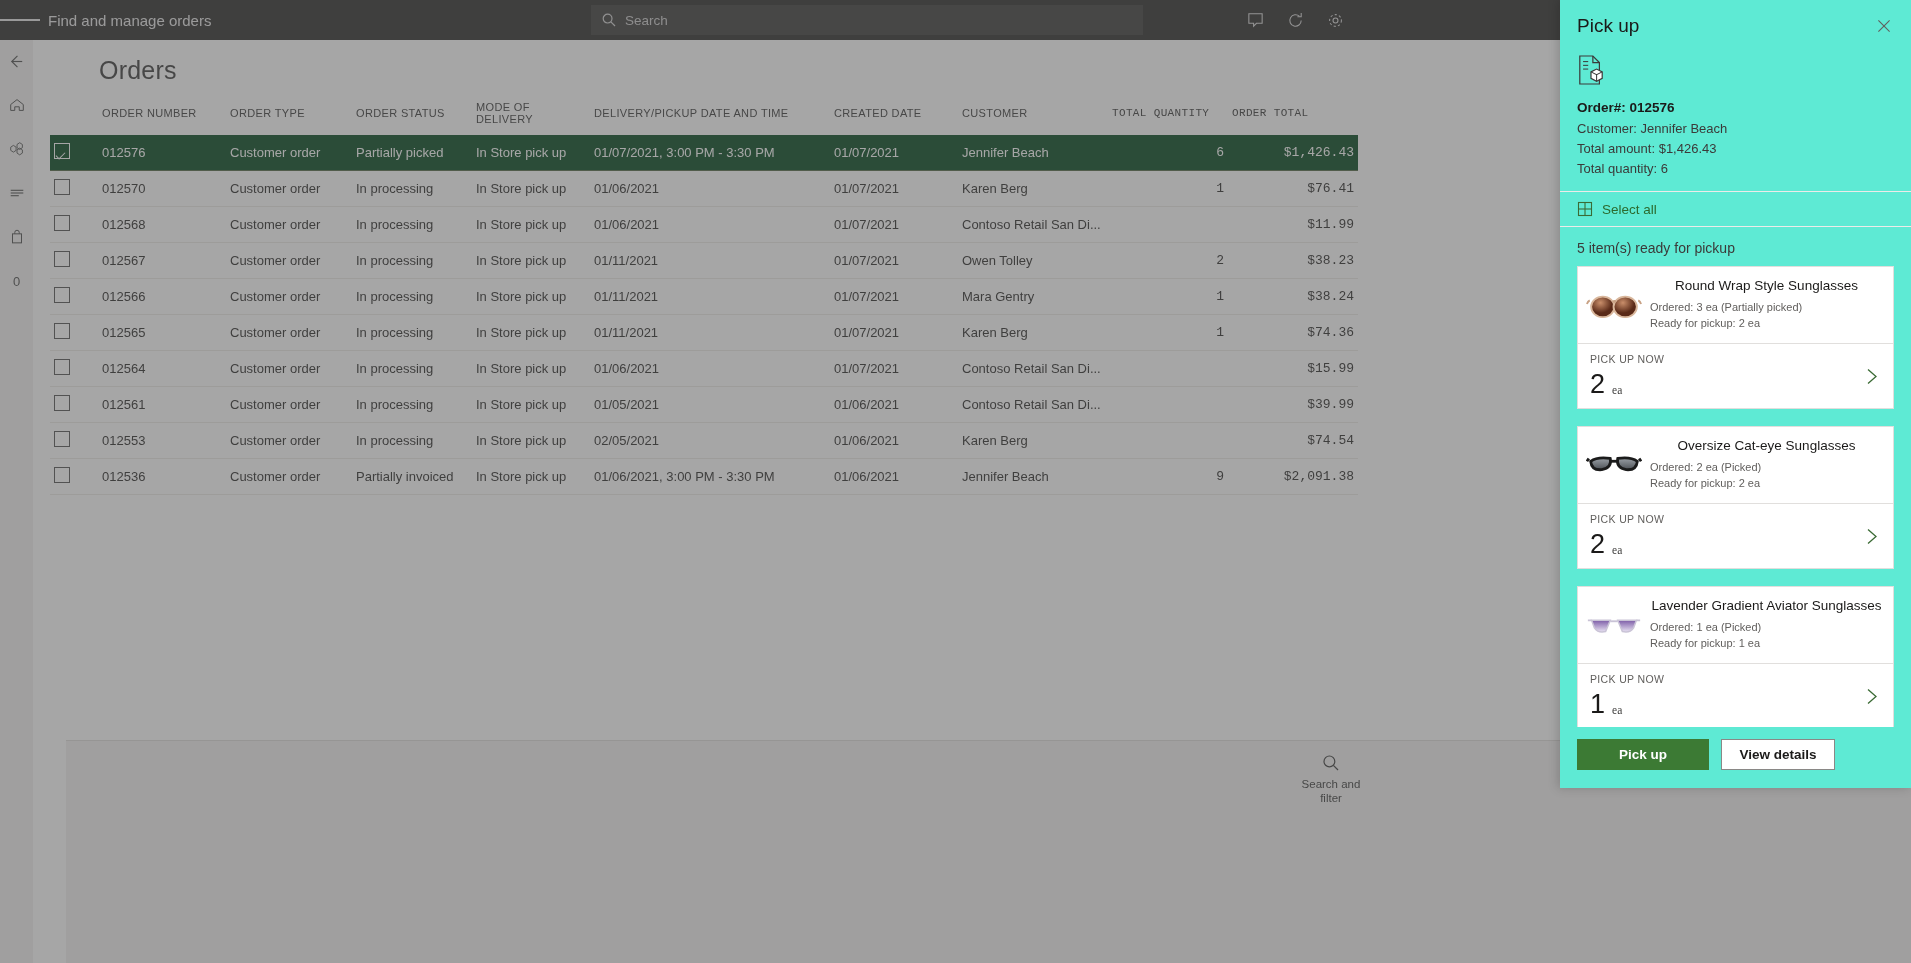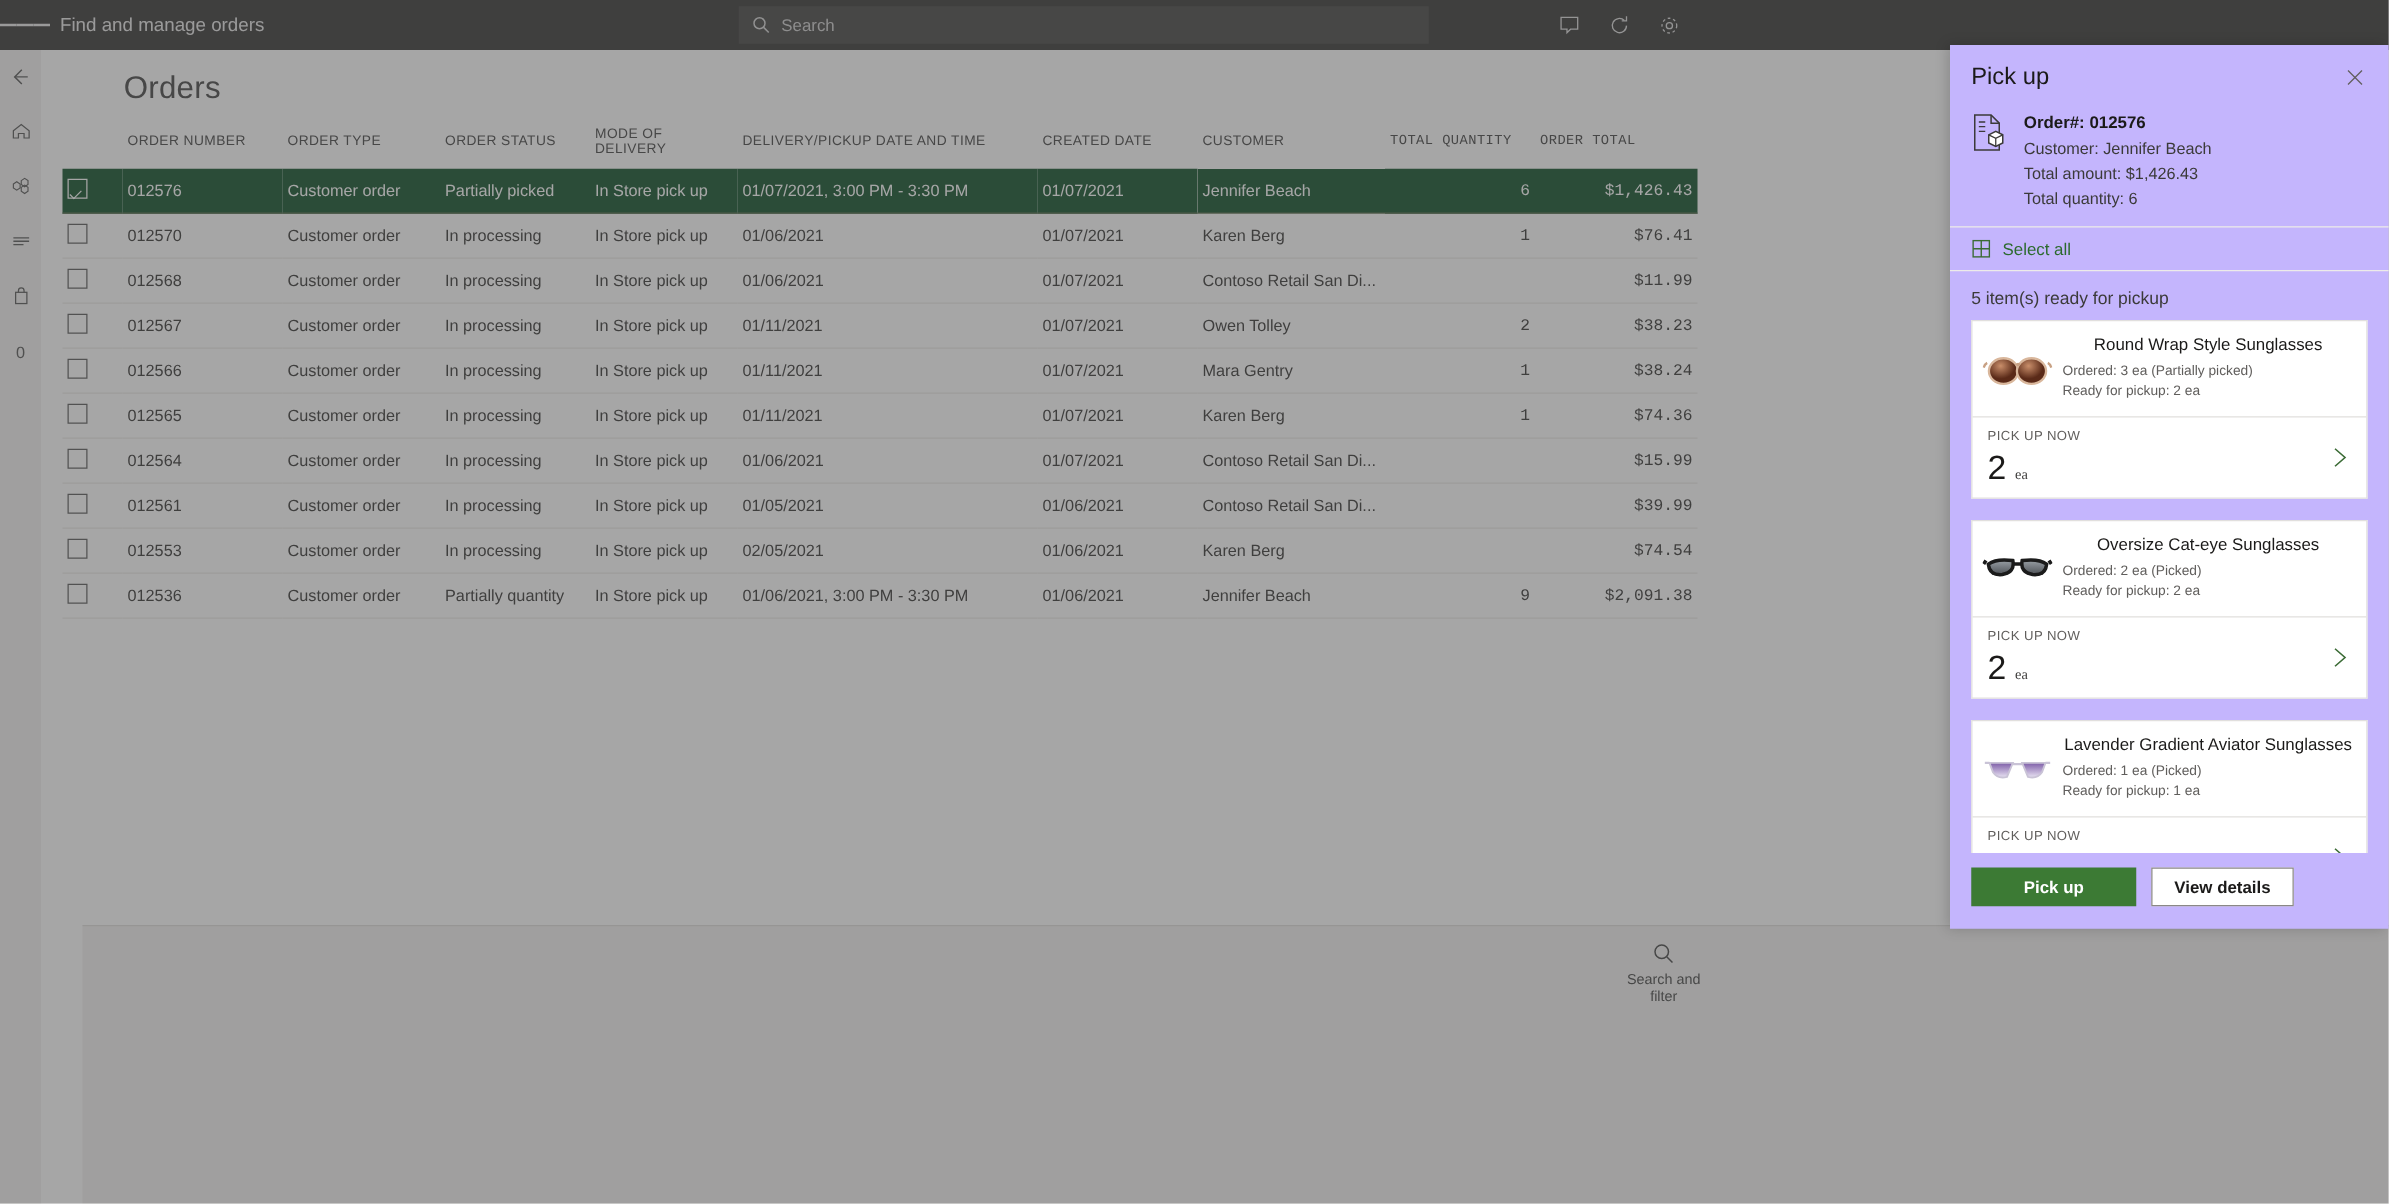--- a/index.html
+++ b/index.html
@@ -77,30 +77,29 @@
   .bottom-tool .mag { display:block; margin:0 auto 4px; width:20px; height:20px; }
 
   
   #dimmer {
     position:absolute; inset:0; width:1911px; height:963px;
     background: rgba(70,70,70,0.48);
   }
 
   
   #panel {
-    position:absolute; right:0; top:0; width:351px; height:707px;
-    background:#c4b5fd; display:flex; flex-direction:column;
+    position:absolute; right:0; top:0; width:351px; height:788px;
+    background:#5eead4; display:flex; flex-direction:column;
     box-shadow: -2px 0 10px rgba(0,0,0,.18);
-    margin-top: 36px;
   }
   .panel-head { height:52px; display:flex; align-items:center; padding: 0 14px 0 17px; }
   .panel-title { font-size:19px; color:#1b1a19; font-weight:400; flex:1; }
   .panel-close { width:26px; height:26px; display:flex; align-items:center; justify-content:center; color:#605e5c; font-size:19px; cursor:pointer; }
 
-  .order-summary { display:flex; padding: 0 17px 12px 17px; gap: 12px; }
+  .order-summary { display:flex; padding: 0 17px 12px 17px; gap: 12px; flex-direction: column; }
   .order-icon { width:30px; height:34px; flex:0 0 30px; color:#3b3a39; padding-top:2px; }
   .order-lines { font-size:13px; color:#3b3a39; line-height:1.55; }
   .order-lines .ordnum { font-weight:700; color:#1b1a19; font-size:13.5px; }
 
   .selectall-row {
     border-top:1px solid #edebe9; border-bottom:1px solid #edebe9;
     padding: 9px 17px; display:flex; align-items:center; gap:9px; cursor:pointer;
   }
   .selectall-row .gicon { width:16px; height:16px; color:#3b6b35; }
   .selectall-label { color:#2c6a2e; font-size:13.5px; }
@@ -331,21 +330,21 @@
               <td class="col-dpd">02/05/2021</td>
               <td class="col-cre">01/06/2021</td>
               <td class="col-cus">Karen Berg</td>
               <td class="col-qty"></td>
               <td class="col-tot">$74.54</td>
             </tr>
             <tr>
               <td class="col-check"><span class="chk"></span></td>
               <td class="col-num">012536</td>
               <td class="col-type">Customer order</td>
-              <td class="col-stat">Partially quantity</td>
+              <td class="col-stat">Partially invoiced</td>
               <td class="col-mode">In Store pick up</td>
               <td class="col-dpd">01/06/2021, 3:00 PM - 3:30 PM</td>
               <td class="col-cre">01/06/2021</td>
               <td class="col-cus">Jennifer Beach</td>
               <td class="col-qty">9</td>
               <td class="col-tot">$2,091.38</td>
             </tr>
           </tbody>
       </table>
 

